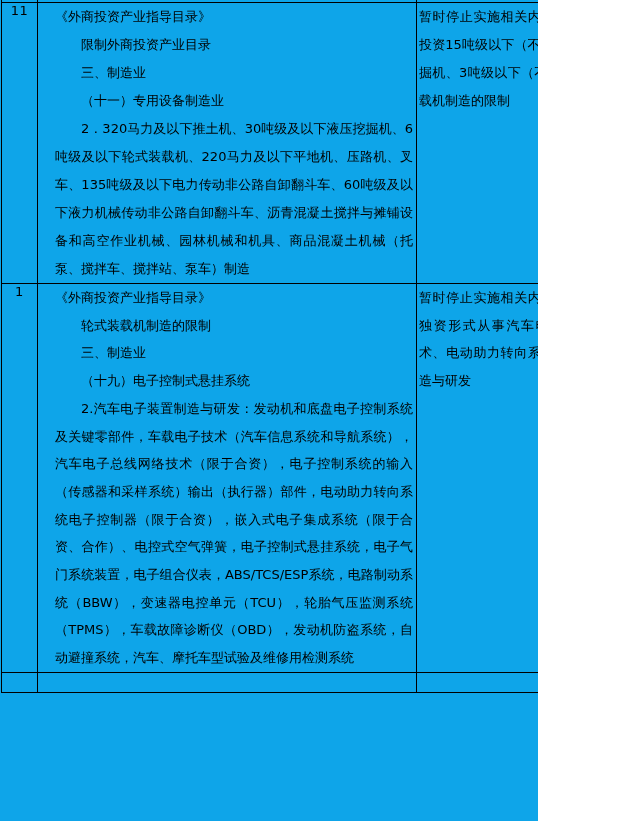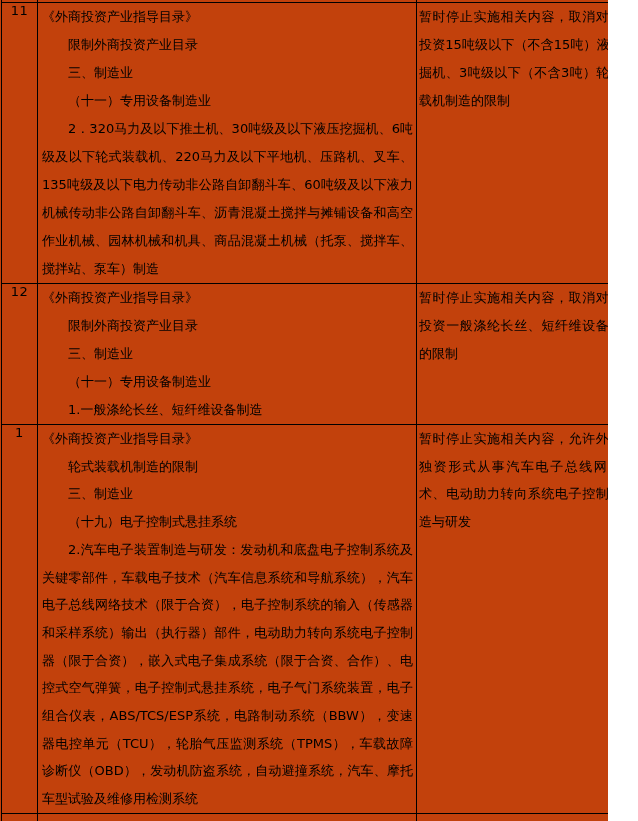--- a/index.html
+++ b/index.html
@@ -7,23 +7,23 @@
     width: 638px; height: 821px;
     background: #ffffff;
     overflow: hidden;
   }
   body {
     font-family: "DejaVu Sans", "Liberation Sans", sans-serif;
     color: #000000;
   }
   .sheet {
     position: relative;
-    width: 608px; height: 821px;
+    width: 538px; height: 821px;
     overflow: hidden;
-    background: #c2410c;
+    background: #0ea5e9;
   }
   table.doc {
     position: absolute;
     top: -2px; left: 1px;
     width: 637px;
     border-collapse: collapse;
     table-layout: fixed;
   }
   table.doc td {
     border: 1px solid #000000;
@@ -42,20 +42,21 @@
     text-align: center;
     vertical-align: middle;
     letter-spacing: 0.5px;
   }
   td.content-cell {
     padding: 0 3px 0 4px;
     line-height: 28px;
   }
   td.content-cell p {
     text-align: justify;
+    margin-left: 13px;
   }
   td.content-cell p.ind { text-indent: 2em; }
   td.note-cell {
     vertical-align: middle;
     padding: 0 2px 0 2px;
     line-height: 28px;
     text-align: justify;
   }
   tr.row-13 td.content-cell,
   tr.row-13 td.note-cell { line-height: 27.7px; }
@@ -91,35 +92,20 @@
         <p class="ind">限制外商投资产业目录</p>
         <p class="ind">三、制造业</p>
         <p class="ind">（十一）专用设备制造业</p>
         <p class="ind">2．320马力及以下推土机、30吨级及以下液压挖掘机、6吨级及以下轮式装载机、220马力及以下平地机、压路机、叉车、135吨级及以下电力传动非公路自卸翻斗车、60吨级及以下液力机械传动非公路自卸翻斗车、沥青混凝土搅拌与摊铺设备和高空作业机械、园林机械和机具、商品混凝土机械（托泵、搅拌车、搅拌站、泵车）制造</p>
       </td>
       <td class="note-cell">
         <p>暂时停止实施相关内容，取消对外商投资15吨级以下（不含15吨）液压挖掘机、3吨级以下（不含3吨）轮式装载机制造的限制</p>
       </td>
     </tr>
 
-    <tr class="row-12">
-      <td class="num-cell">
-        <span>12</span>
-      </td>
-      <td class="content-cell">
-        <p>《外商投资产业指导目录》</p>
-        <p class="ind">限制外商投资产业目录</p>
-        <p class="ind">三、制造业</p>
-        <p class="ind">（十一）专用设备制造业</p>
-        <p class="ind">1.一般涤纶长丝、短纤维设备制造</p>
-      </td>
-      <td class="note-cell">
-        <p>暂时停止实施相关内容，取消对外商投资一般涤纶长丝、短纤维设备制造的限制</p>
-      </td>
-    </tr>
 
     <tr class="row-13">
       <td class="num-cell">
         <span>1</span>
       </td>
       <td class="content-cell">
         <p>《外商投资产业指导目录》</p>
         <p class="ind">轮式装载机制造的限制</p>
         <p class="ind">三、制造业</p>
         <p class="ind">（十九）电子控制式悬挂系统</p>

